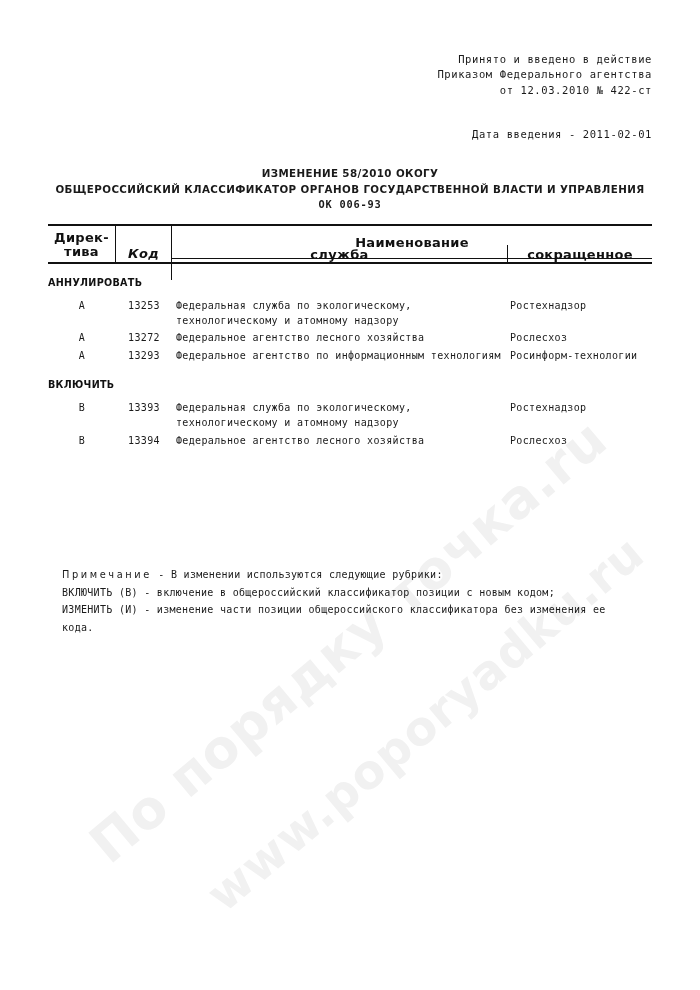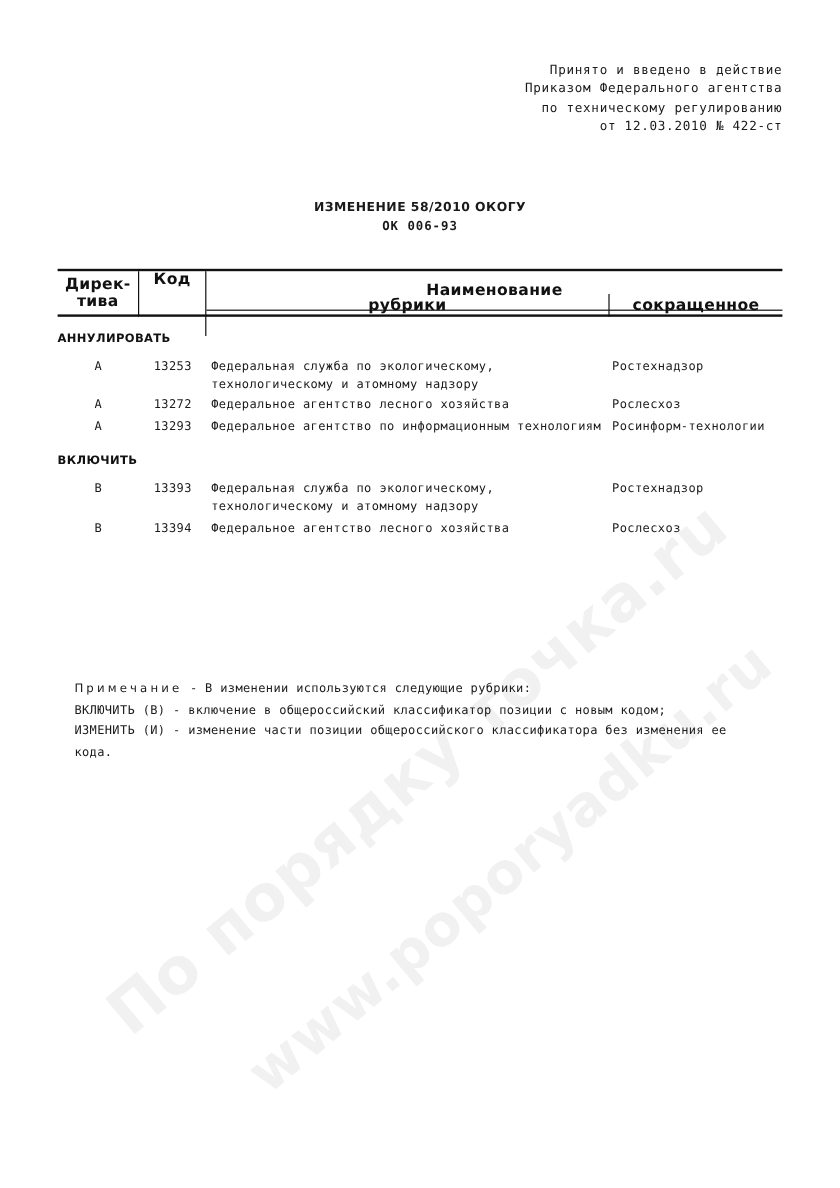--- a/index.html
+++ b/index.html
@@ -119,21 +119,22 @@
     box-sizing: border-box;
     display: flex; flex-direction: column;
     align-items: center; justify-content: center;
     line-height: 14px;
   }
   #th-code {
     left: 68px; top: 0; width: 56px; height: 54px;
     border-right: 1.6px solid #111;
     box-sizing: border-box;
     display: flex; align-items: flex-start; justify-content: center;
-    padding-top: 0;
+    padding-top: 20px;
+    font-style: italic;
   }
   #th-name {
     left: 124px; top: 0; width: 480px; height: 33px;
     border-bottom: 1.2px solid #111;
     box-sizing: border-box;
     display: flex; align-items: center; justify-content: center;
   }
   #th-full {
     left: 124px; top: 19px; width: 336px; height: 19px;
     border-right: 1.6px solid #111;
@@ -200,38 +201,39 @@
 <div id="watermark-layer">
   <div class="wm wm-a">По порядку точка.ru</div>
   <div class="wm wm-b">www.poporyadku.ru</div>
 </div>
 
 <div id="page">
 
   <div id="approval-block">
     <div>Принято и введено в действие</div>
     <div>Приказом Федерального агентства</div>
-    <div>по техническому регулированию</div>
     <div>от 12.03.2010 № 422-ст</div>
   </div>
 
+  <div id="intro-date">Дата введения - 2011-02-01</div>
 
   <div id="title-block">
     <div>ИЗМЕНЕНИЕ 58/2010 ОКОГУ</div>
+    <div>ОБЩЕРОССИЙСКИЙ КЛАССИФИКАТОР ОРГАНОВ ГОСУДАРСТВЕННОЙ ВЛАСТИ И УПРАВЛЕНИЯ</div>
     <div id="title-code">ОК 006-93</div>
   </div>
 
   <div id="table-header">
     <div class="th-cell" id="th-directive">
       <span>Дирек-</span>
       <span>тива</span>
     </div>
     <div class="th-cell" id="th-code">Код</div>
     <div class="th-cell" id="th-name">Наименование</div>
-    <div class="th-cell" id="th-full">рубрики</div>
+    <div class="th-cell" id="th-full">служба</div>
     <div class="th-cell" id="th-short">сокращенное</div>
   </div>
 
   <div id="table-body">
       <div class="section">
         <div class="section-title">АННУЛИРОВАТЬ</div>
         <div class="row">
           <div class="c-dir">А</div>
           <div class="c-code">13253</div>
           <div class="c-full">Федеральная служба по экологическому, технологическому и атомному надзору</div>

